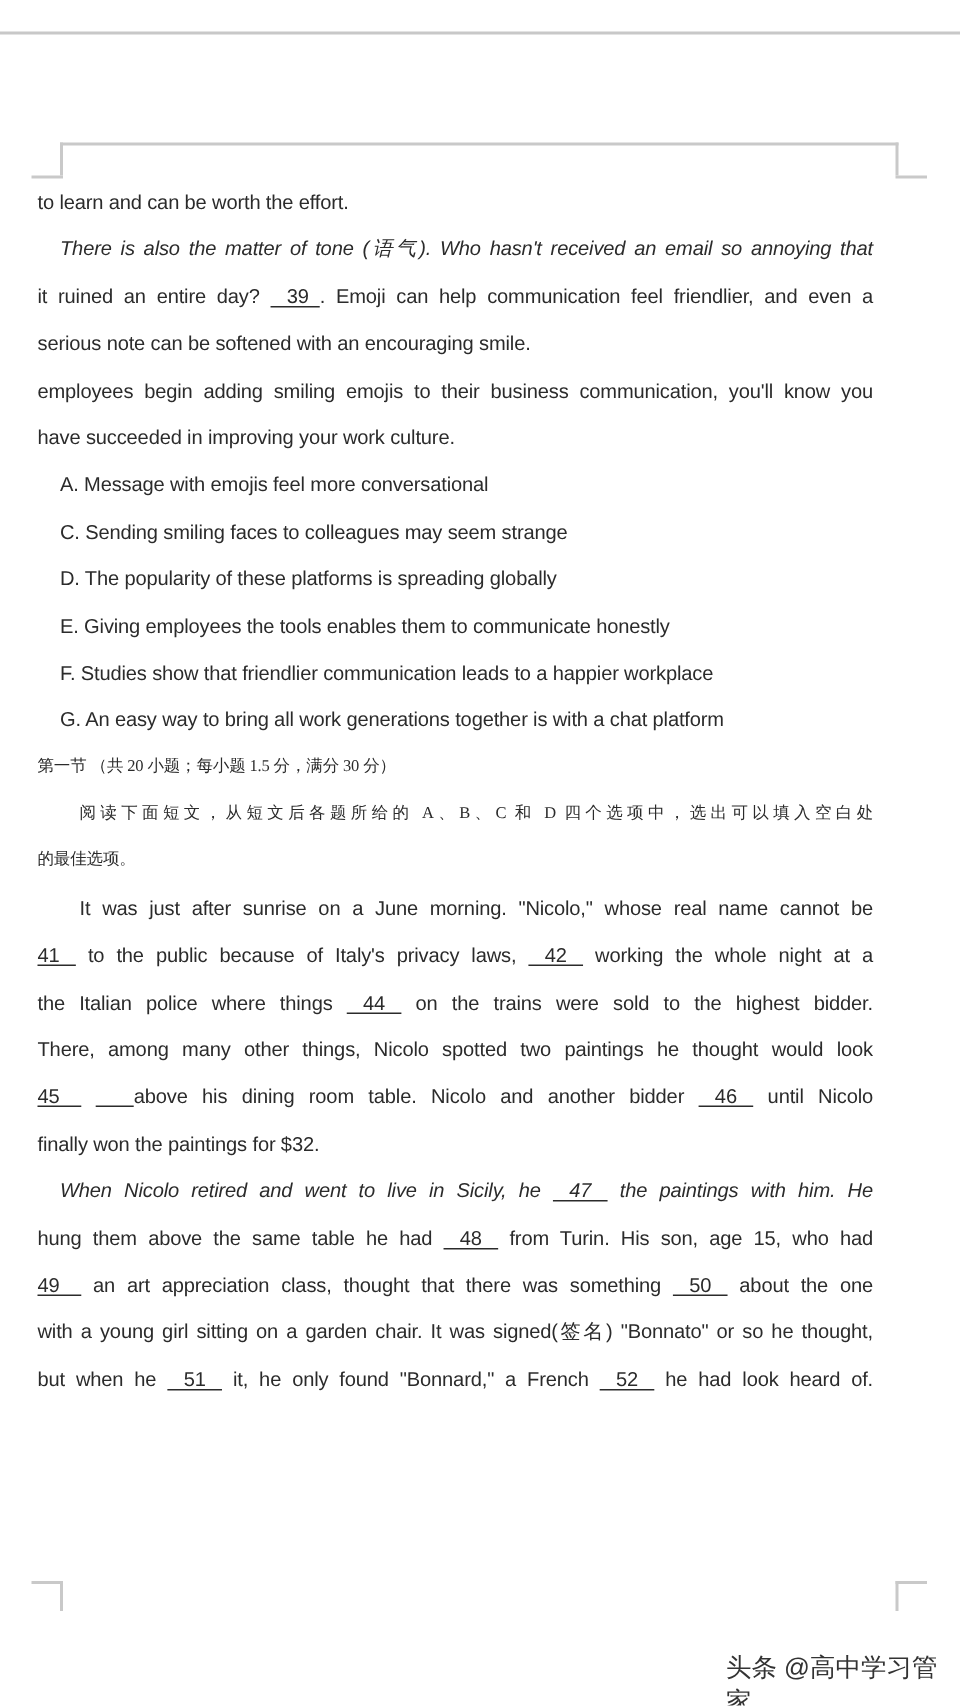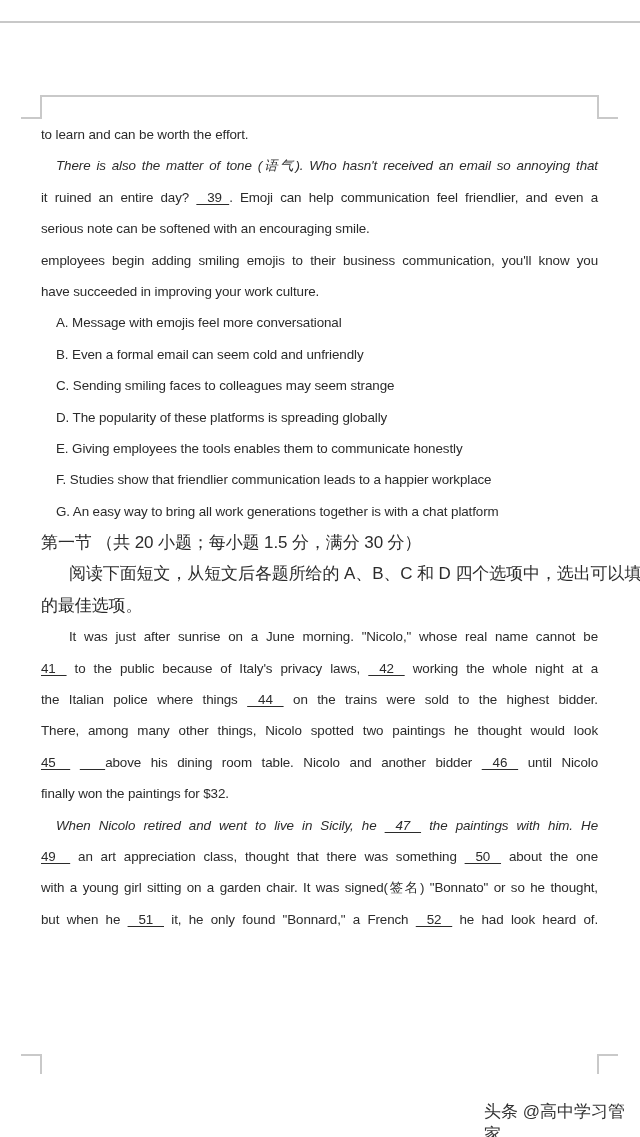--- a/index.html
+++ b/index.html
@@ -12,29 +12,29 @@
   .mark.tl-h { left: 40px; top: 95px; width: 559px; height: 0; border-top-width: 2px; }
   .mark.tl-v { left: 40px; top: 95px; width: 0; height: 22px; border-left-width: 2px; }
   .mark.tl-s { left: 21px; top: 117px; width: 21px; height: 0; border-top-width: 2px; }
   .mark.tr-v { left: 597px; top: 95px; width: 0; height: 22px; border-left-width: 2px; }
   .mark.tr-s { left: 597px; top: 117px; width: 21px; height: 0; border-top-width: 2px; }
   .mark.bl-h { left: 21px; top: 1054px; width: 21px; height: 0; border-top-width: 2px; }
   .mark.bl-v { left: 40px; top: 1054px; width: 0; height: 20px; border-left-width: 2px; }
   .mark.br-h { left: 597px; top: 1054px; width: 21px; height: 0; border-top-width: 2px; }
   .mark.br-v { left: 597px; top: 1054px; width: 0; height: 20px; border-left-width: 2px; }
 
-  .page { position: absolute; left: 41px; top: 124px; width: 557px; }
+  .page { position: absolute; left: 25px; top: 124px; width: 557px; }
   .line { height: 31.4px; line-height: 21px; font-size: 13.4px; white-space: nowrap; letter-spacing: -0.1px; }
   .just { text-align: justify; text-align-last: justify; }
   .indent { padding-left: 15px; font-style: italic; }
   .indent2 { padding-left: 28px; }
   .opt { padding-left: 15px; font-size: 13.4px; }
   .blank { display: inline-block; text-decoration: underline; text-underline-offset: 2px; white-space: pre; }
   .cn-head { font-weight: bold; font-size: 13.6px; letter-spacing: 0.2px; }
-  .cn { font-size: 17px; }
+  .cn { font-size: 11px; font-family: Liberation Serif, serif; }
   .watermark {
     position: absolute; left: 484px; top: 1100px; font-size: 17px; color: #333;
     text-shadow: 0 0 1px #fff; letter-spacing: 0px;
   }
 </style>
 </head>
 <body>
 
 <div class="top-rule"></div>
 
@@ -58,39 +58,39 @@
     <div class="line">serious note can be softened with an encouraging smile.</div>
   </div>
 
   <div>
     <div class="line just">employees begin adding smiling emojis to their business communication, you'll know you</div>
     <div class="line">have succeeded in improving your work culture.</div>
   </div>
 
   <div>
     <div class="line opt">A. Message with emojis feel more conversational</div>
-    <div class="line opt">B. Even a formal email can seem cold and unfriendly</div>
     <div class="line opt">C. Sending smiling faces to colleagues may seem strange</div>
     <div class="line opt">D. The popularity of these platforms is spreading globally</div>
     <div class="line opt">E. Giving employees the tools enables them to communicate honestly</div>
     <div class="line opt">F. Studies show that friendlier communication leads to a happier workplace</div>
     <div class="line opt">G. An easy way to bring all work generations together is with a chat platform</div>
   </div>
 
   <div class="line cn">第一节 （共 20 小题；每小题 1.5 分，满分 30 分）</div>
   <div class="line cn just indent2">阅读下面短文，从短文后各题所给的 A、B、C 和 D 四个选项中，选出可以填入空白处</div>
   <div class="line cn">的最佳选项。</div>
 
   <div>
     <div class="line just indent2">It was just after sunrise on a June morning. "Nicolo," whose real name cannot be</div>
     <div class="line just"><span class="blank">41   </span><span> to the public because of Italy's privacy laws, </span><span class="blank">   42   </span><span> working the whole night at a</span></div>
     <div class="line just"><span>the Italian police where things </span><span class="blank">   44   </span><span> on the trains were sold to the highest bidder.</span></div>
     <div class="line just">There, among many other things, Nicolo spotted two paintings he thought would look</div>
     <div class="line just"><span class="blank">45    </span> <span class="blank">       </span><span>above his dining room table. Nicolo and another bidder </span><span class="blank">   46   </span><span> until Nicolo</span></div>
     <div class="line">finally won the paintings for $32.</div>
     <div class="line just indent"><span>When Nicolo retired and went to live in Sicily, he </span><span class="blank">   47   </span><span> the paintings with him. He</span></div>
+    <div class="line just"><span>hung them above the same table he had </span><span class="blank">   48   </span><span> from Turin. His son, age 15, who had</span></div>
     <div class="line just"><span class="blank">49    </span><span> an art appreciation class, thought that there was something </span><span class="blank">   50   </span><span> about the one</span></div>
     <div class="line just">with a young girl sitting on a garden chair. It was signed(签名) "Bonnato" or so he thought,</div>
     <div class="line just"><span>but when he </span><span class="blank">   51   </span><span> it, he only found "Bonnard," a French </span><span class="blank">   52   </span><span> he had look heard of.</span></div>
   </div>
 </div>
 
 <div class="watermark">头条 @高中学习管家</div>
 
 </body></html>

